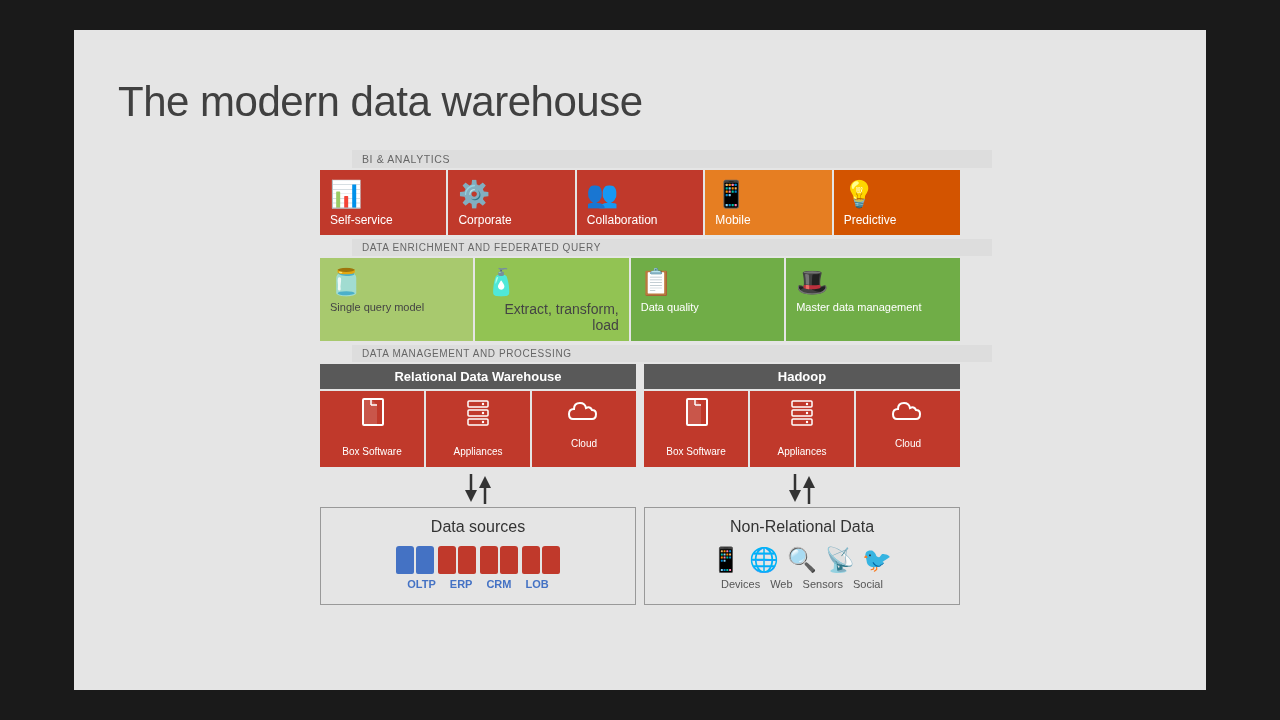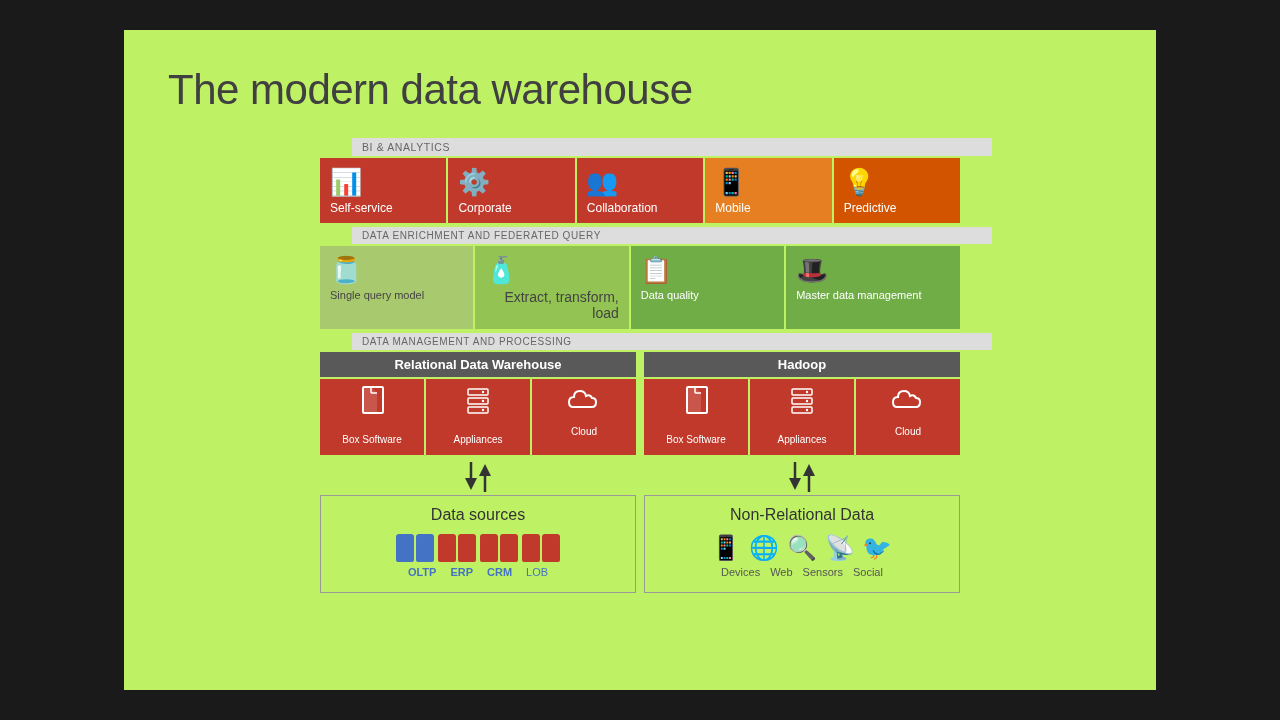--- a/index.html
+++ b/index.html
@@ -6,24 +6,24 @@
     body {
       background: #1a1a1a;
       display: flex;
       justify-content: center;
       align-items: center;
       width: 1280px;
       height: 720px;
       font-family: 'Segoe UI', Arial, sans-serif;
     }
     .slide {
-      background: #bef264;
-      width: 1032px;
+      background: #e5e5e5;
+      width: 1132px;
       height: 660px;
-      padding: 36px 44px 30px 44px;
+      padding: 48px 44px 30px 44px;
       position: relative;
       overflow: hidden;
     }
     .slide-title {
       font-size: 42px;
       font-weight: 300;
       color: #404040;
       margin-bottom: 24px;
       letter-spacing: -0.5px;
     }
@@ -318,21 +318,21 @@
 
           <div style="display:flex; gap:2px;">
             <div style="width:18px;height:28px;background:#c0392b;border-radius:3px 3px 2px 2px;"></div>
             <div style="width:18px;height:28px;background:#c0392b;border-radius:3px 3px 2px 2px;"></div>
           </div>
         </div>
         <div class="db-labels" style="margin-top:4px; gap:14px; font-size:11px;">
           <span style="color:#4472c4; font-weight:600;">OLTP</span>
           <span style="color:#4472c4; font-weight:600;">ERP</span>
           <span style="color:#4472c4; font-weight:600;">CRM</span>
-          <span style="color:#4472c4; font-weight:400;">LOB</span>
+          <span style="color:#4472c4; font-weight:700;">LOB</span>
         </div>
       </div>
 
       <div class="bottom-box">
         <div class="bottom-box-title">Non-Relational Data</div>
         <div class="nonrel-icons">
 
           <span class="nonrel-icon" style="font-size:24px;">📱</span>
 
           <span class="nonrel-icon" style="font-size:24px;">🌐</span>

